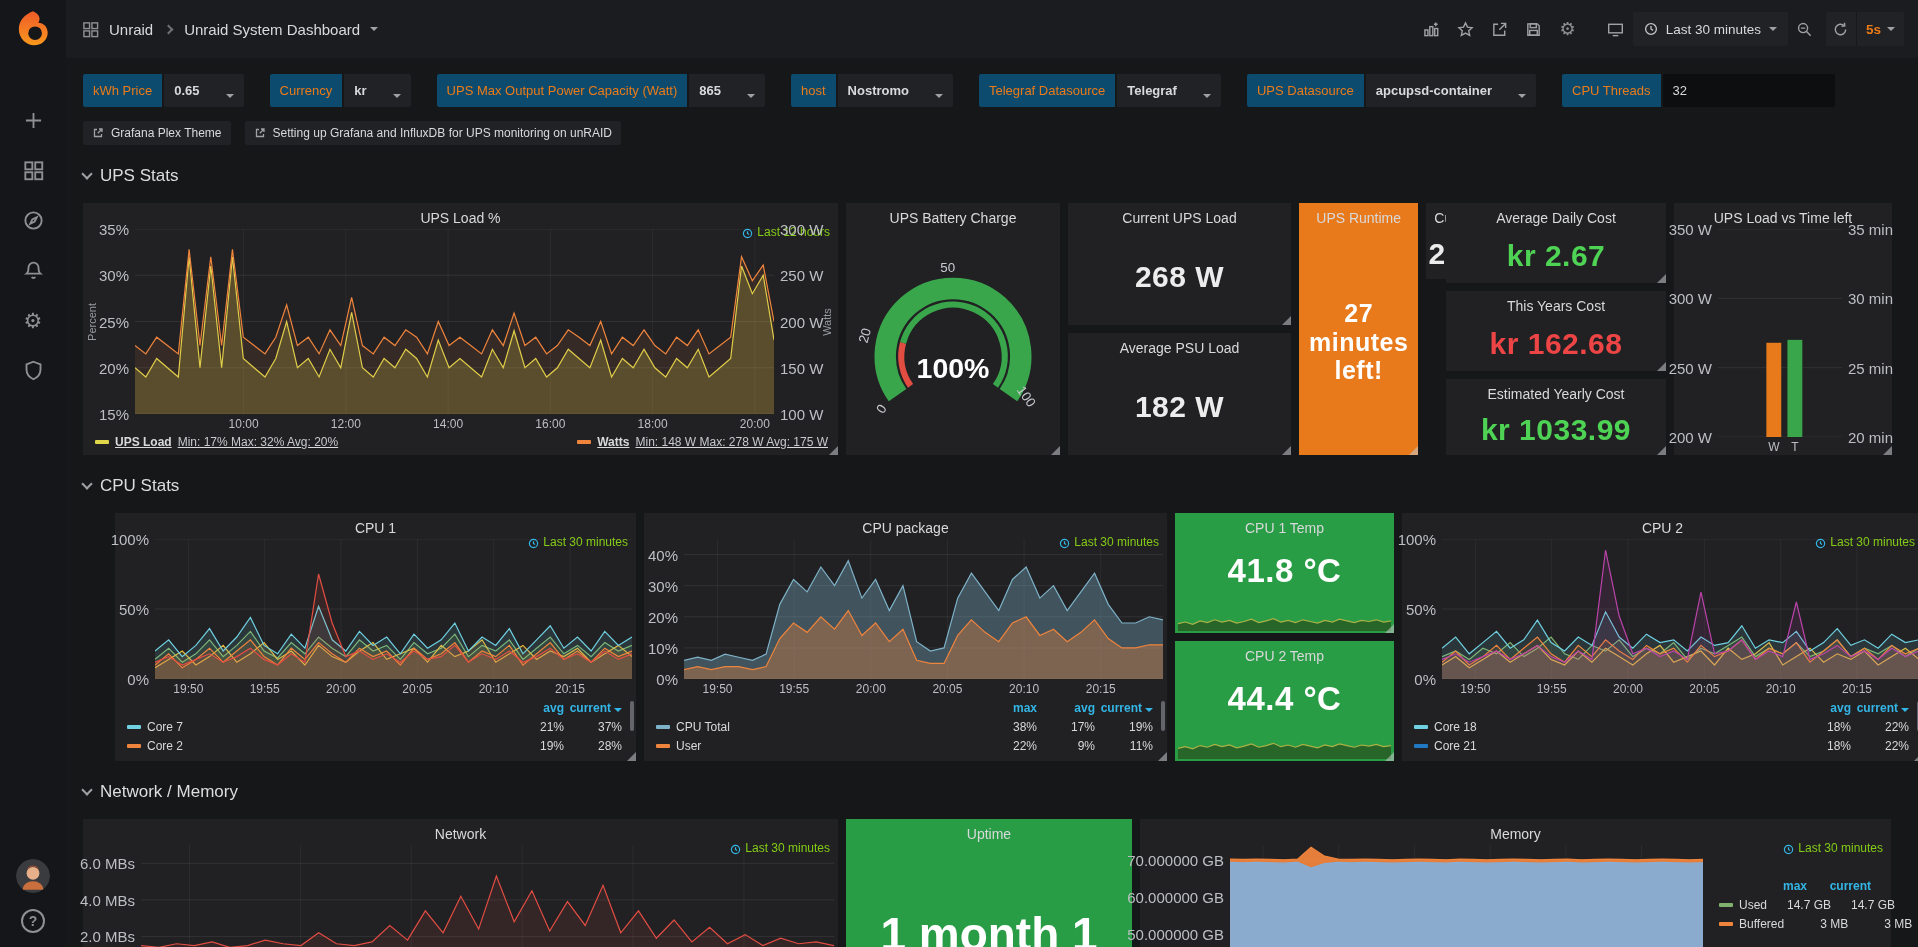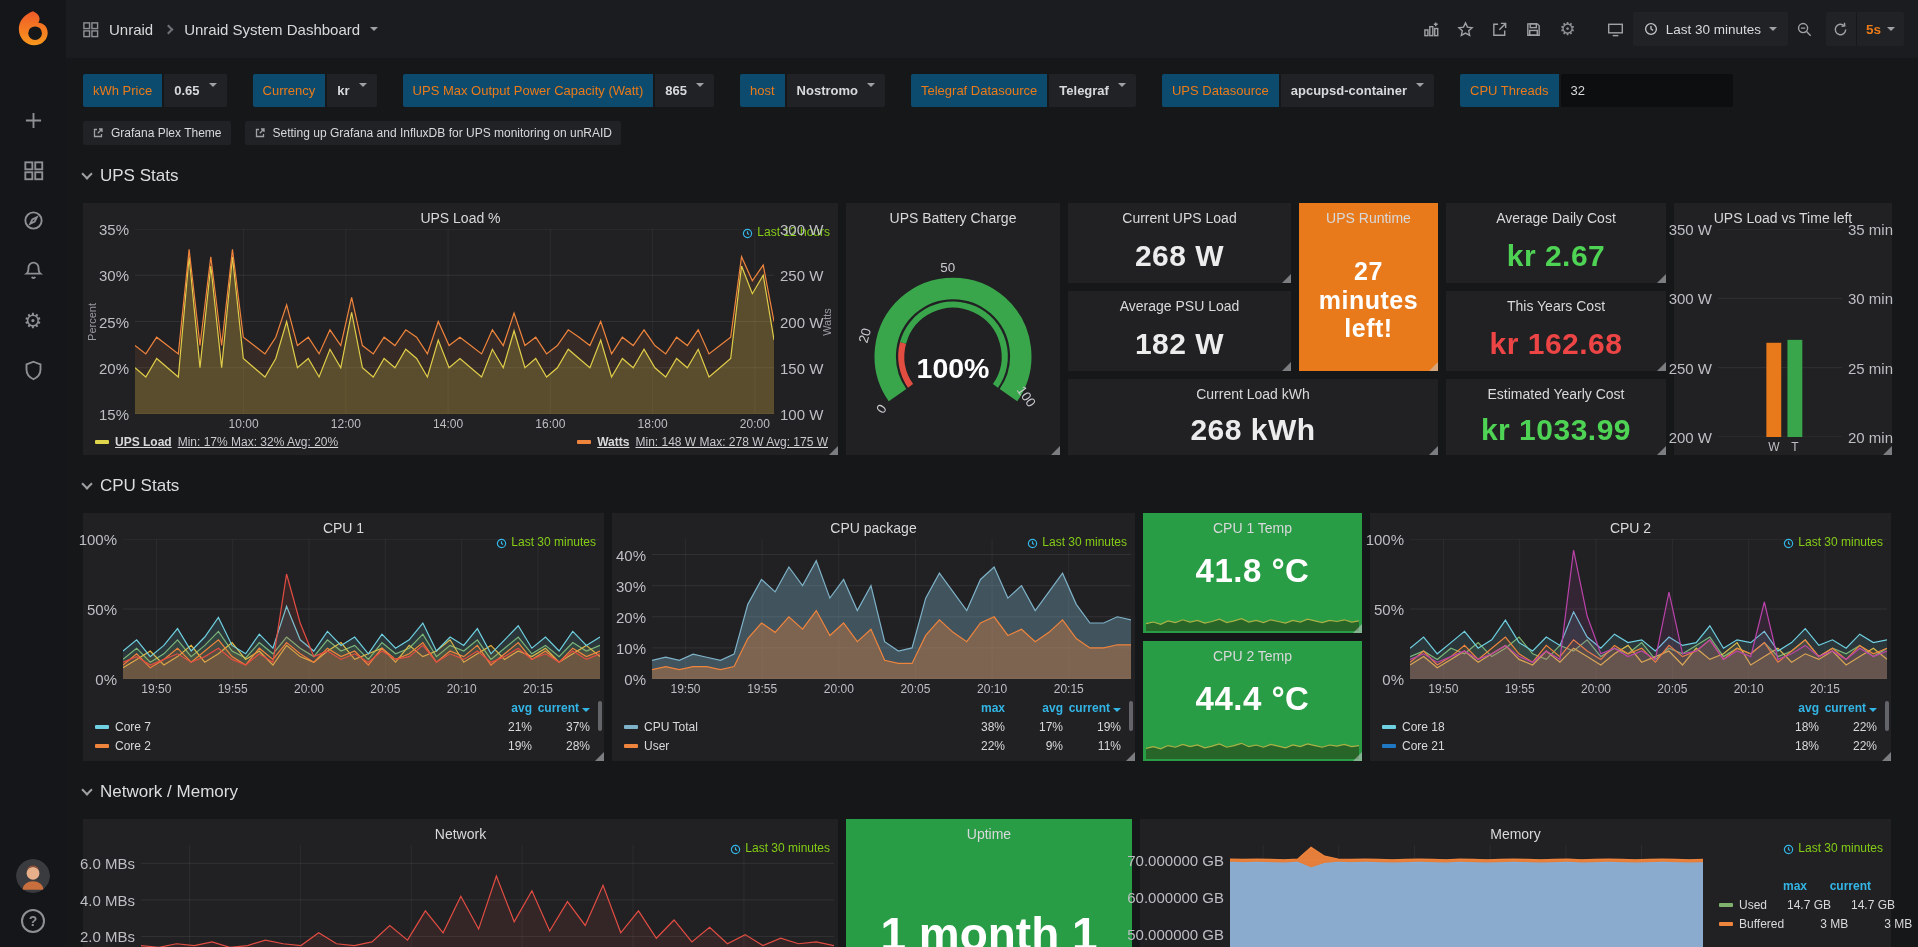--- a/index.html
+++ b/index.html
@@ -34,32 +34,32 @@
   .rgroup{display:flex;align-items:center;height:34px;background:#202226;border-radius:2px;margin-left:4px;}
   .rgroup .tbtn{width:30px;}
   .r-int{display:flex;align-items:center;gap:6px;padding:0 9px;color:#eb7b18;font-size:13.5px;font-weight:600;cursor:pointer;
       border-left:1px solid #17181a;height:100%;}
   
   .content{flex:1;padding:16px 16px 0 17px;overflow:hidden;}
   .var-row{display:flex;align-items:center;gap:26px;}
   .vchip{display:flex;gap:2px;align-items:stretch;flex:none;}
   .v-label{background:#0c4a6e;color:#eb7b18;font-size:13px;padding:9px 10px;border-radius:2px 0 0 2px;white-space:nowrap;}
   .v-value{background:#202226;color:#d8d9da;font-size:13px;font-weight:600;padding:9px 10px;border-radius:0 2px 2px 0;
-      display:flex;align-items:flex-start;gap:9px;cursor:pointer;white-space:nowrap;}
+      display:flex;align-items:flex-end;gap:26px;cursor:pointer;white-space:nowrap;}
   .cpu-input{width:172px;background:#0d0e10;border:none;color:#d8d9da;font-size:13px;padding:0 10px;border-radius:2px;
       font-family:"Liberation Sans",sans-serif;}
   .links-row{display:flex;gap:14px;margin-top:14px;}
   .dash-link{display:flex;align-items:center;gap:7px;background:#202226;border-radius:2px;padding:5px 9px;
       font-size:12px;color:#d8d9da;cursor:pointer;}
   .dash-link svg{width:12px;height:12px;stroke:#9fa1a5;fill:none;stroke-width:1.3;}
   .sec-h{display:flex;align-items:center;gap:9px;margin-top:16px;height:30px;font-size:17px;color:#dcdddf;cursor:pointer;}
   .chev{width:8px;height:8px;border-left:2px solid #9fa1a5;border-bottom:2px solid #9fa1a5;transform:rotate(-45deg);margin-top:-5px;}
   .prow{display:flex;gap:8px;margin-top:12px;}
   .ups-row{height:252px;}
-  .cpu-row{height:248px;}
+  .cpu-row{height:248px;margin-left:32px;}
   .net-row{height:200px;}
   
   .panel{background:#212124;position:relative;display:flex;flex-direction:column;min-width:0;min-height:0;}
   .p-head{position:relative;flex:none;padding:6px 8px 2px;text-align:center;}
   .p-title{font-size:14px;font-weight:500;color:#d8d9da;cursor:pointer;}
   .time-ind{position:absolute;right:8px;top:22px;display:flex;align-items:flex-end;gap:4px;color:#84cc16;font-size:12px;}
   .time-ind svg{width:11px;height:11px;stroke:#33b5e5;fill:none;stroke-width:1.3;}
   .rsz{position:absolute;right:0;bottom:0;width:0;height:0;border-style:solid;border-width:0 0 9px 9px;
       border-color:transparent transparent #c9cacc transparent;opacity:.55;cursor:nwse-resize;}
   
@@ -101,21 +101,21 @@
   .panel.orangebg{background:#e87a1c;}
   .panel.orangebg .stat-value{color:#fff;font-size:25px;text-align:center;line-height:1.15;padding:0 10px;}
   .panel.greenbg{background:#299c46;}
   .panel.greenbg .stat-value{color:#fff;font-size:33px;}
   .spark{flex:none;height:30px;padding:0 3px 2px;}
   .uptime-value{flex:1;display:flex;justify-content:center;align-items:flex-start;padding-top:62px;
       font-size:46px;font-weight:700;color:#fff;}
   
   .p-upsload{width:755px;flex:none;}
   .p-gauge{width:214px;flex:none;}
-  .mid-cluster{width:370px;flex:none;display:flex;flex-direction:column;gap:8px;}
+  .mid-cluster{width:370px;flex:none;display:flex;flex-direction:row;gap:8px;}
   .mid-top{flex:1;display:flex;gap:8px;min-height:0;}
   .mid-left{width:223px;flex:none;display:flex;flex-direction:column;gap:8px;}
   .mid-left .panel{flex:1;}
   .p-runtime{flex:1;}
   .p-kwh{height:76px;flex:none;}
   .right-cluster{width:220px;flex:none;display:flex;flex-direction:column;gap:8px;}
   .right-cluster .panel{flex:1;}
   .right-cluster .panel.h76{flex:none;height:76px;}
   .p-upsbars{width:218px;flex:none;}
   .p-cpu1{width:521px;flex:none;}

